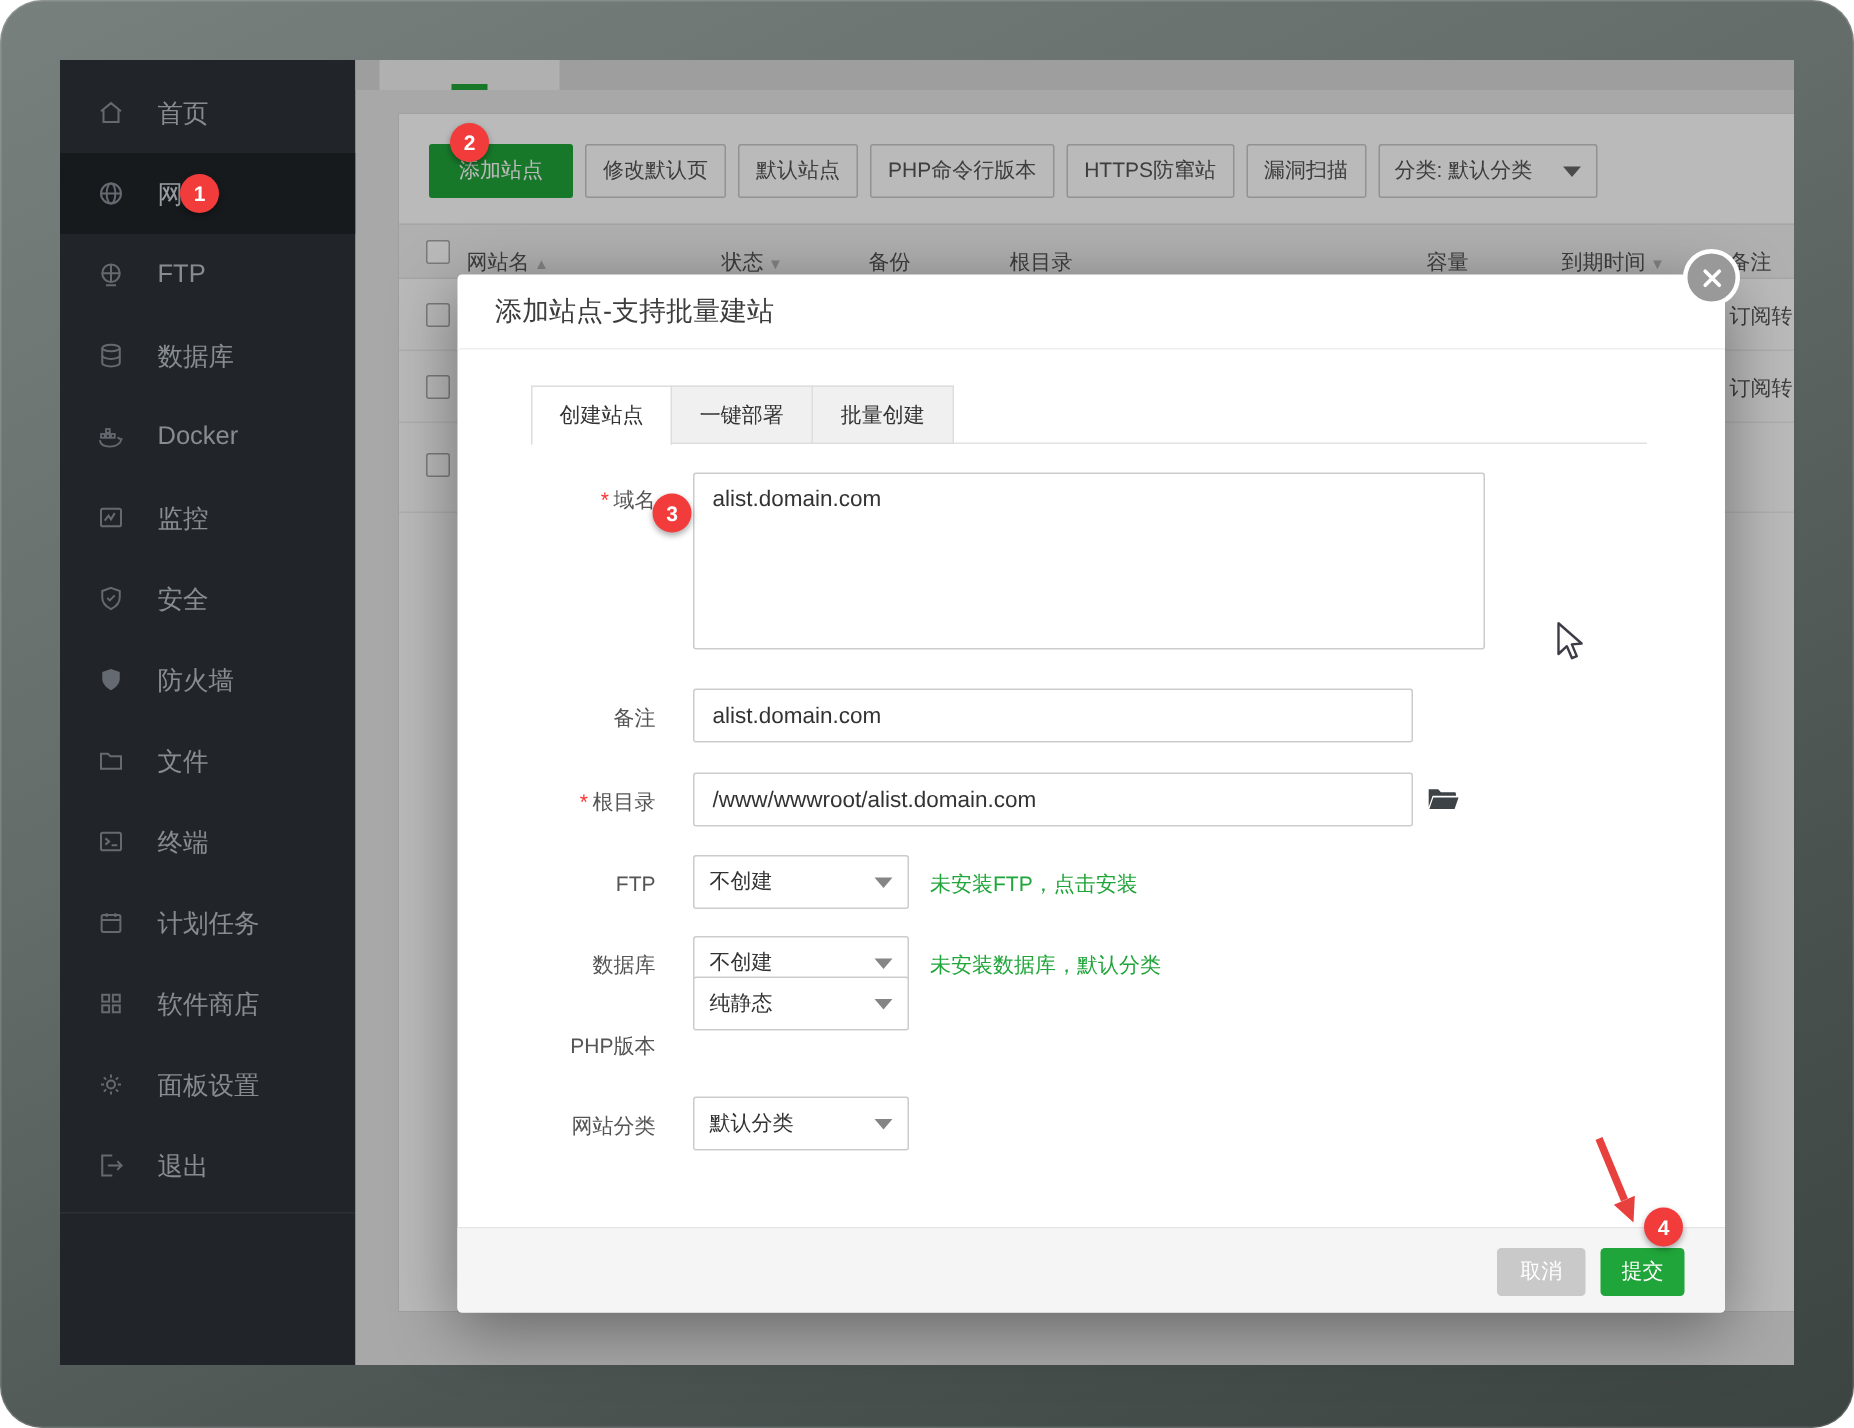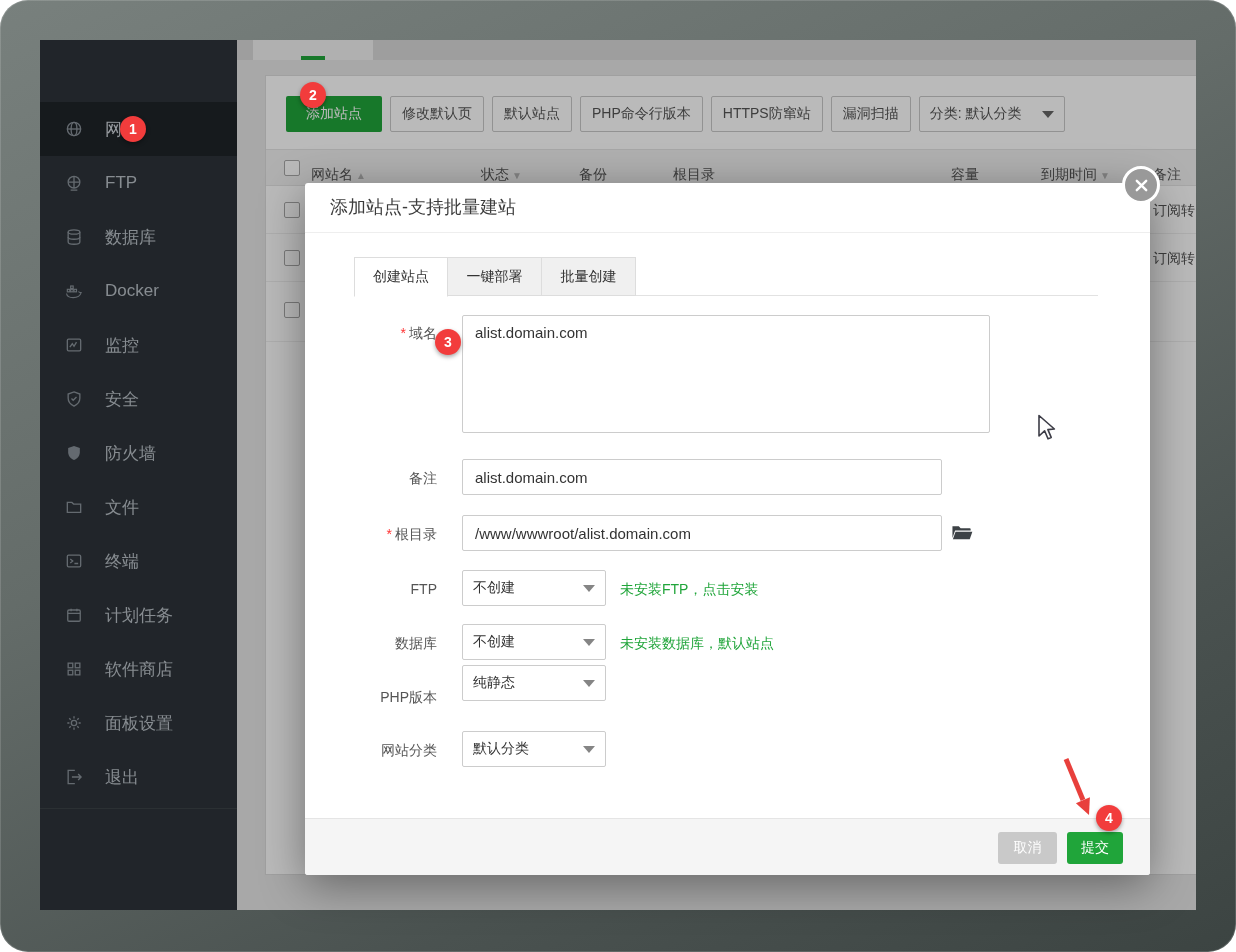--- a/index.html
+++ b/index.html
@@ -90,20 +90,29 @@
   .cursor { position:absolute; z-index:80; }
 </style>
 </head>
 <body>
 
 <div class="frame"></div>
 
 <div class="window">
 
   <nav class="sidebar">
+    <div class="side-item" style="top:8px">
+      <span class="ic">
+          <svg viewBox="0 0 24 24" fill="none" stroke="currentColor" stroke-width="1.6">
+            <path d="M4 11 L12 4.5 L20 11"></path>
+            <path d="M6 10 V19.5 H18 V10"></path>
+          </svg>
+        </span>
+      <span>首页</span>
+    </div>
     <div class="side-item active" style="top:62px">
       <span class="ic">
           <svg viewBox="0 0 24 24" fill="none" stroke="currentColor" stroke-width="1.6">
             <circle cx="12" cy="12" r="8"></circle>
             <ellipse cx="12" cy="12" rx="3.5" ry="8"></ellipse>
             <path d="M4.5 12 H19.5"></path>
           </svg>
         </span>
       <span>网站</span>
     </div>
@@ -300,24 +309,24 @@
     <span>不创建</span>
     <span class="caret"></span>
   </div>
   <span class="hint" style="top:396px">未安装FTP，点击安装</span>
 
   <div class="flabel" style="top:450px"><span>数据库</span></div>
   <div class="f-select" style="top:441px">
     <span>不创建</span>
     <span class="caret"></span>
   </div>
-  <span class="hint" style="top:450px">未安装数据库，默认站点</span>
+  <span class="hint" style="top:450px">未安装数据库，默认分类</span>
 
   <div class="flabel" style="top:504px"><span>PHP版本</span></div>
-  <div class="f-select" style="top:482px">
+  <div class="f-select" style="top:468px">
     <span>纯静态</span>
     <span class="caret"></span>
   </div>
 
   <div class="flabel" style="top:557px"><span>网站分类</span></div>
   <div class="f-select" style="top:548px">
     <span>默认分类</span>
     <span class="caret"></span>
   </div>
 

